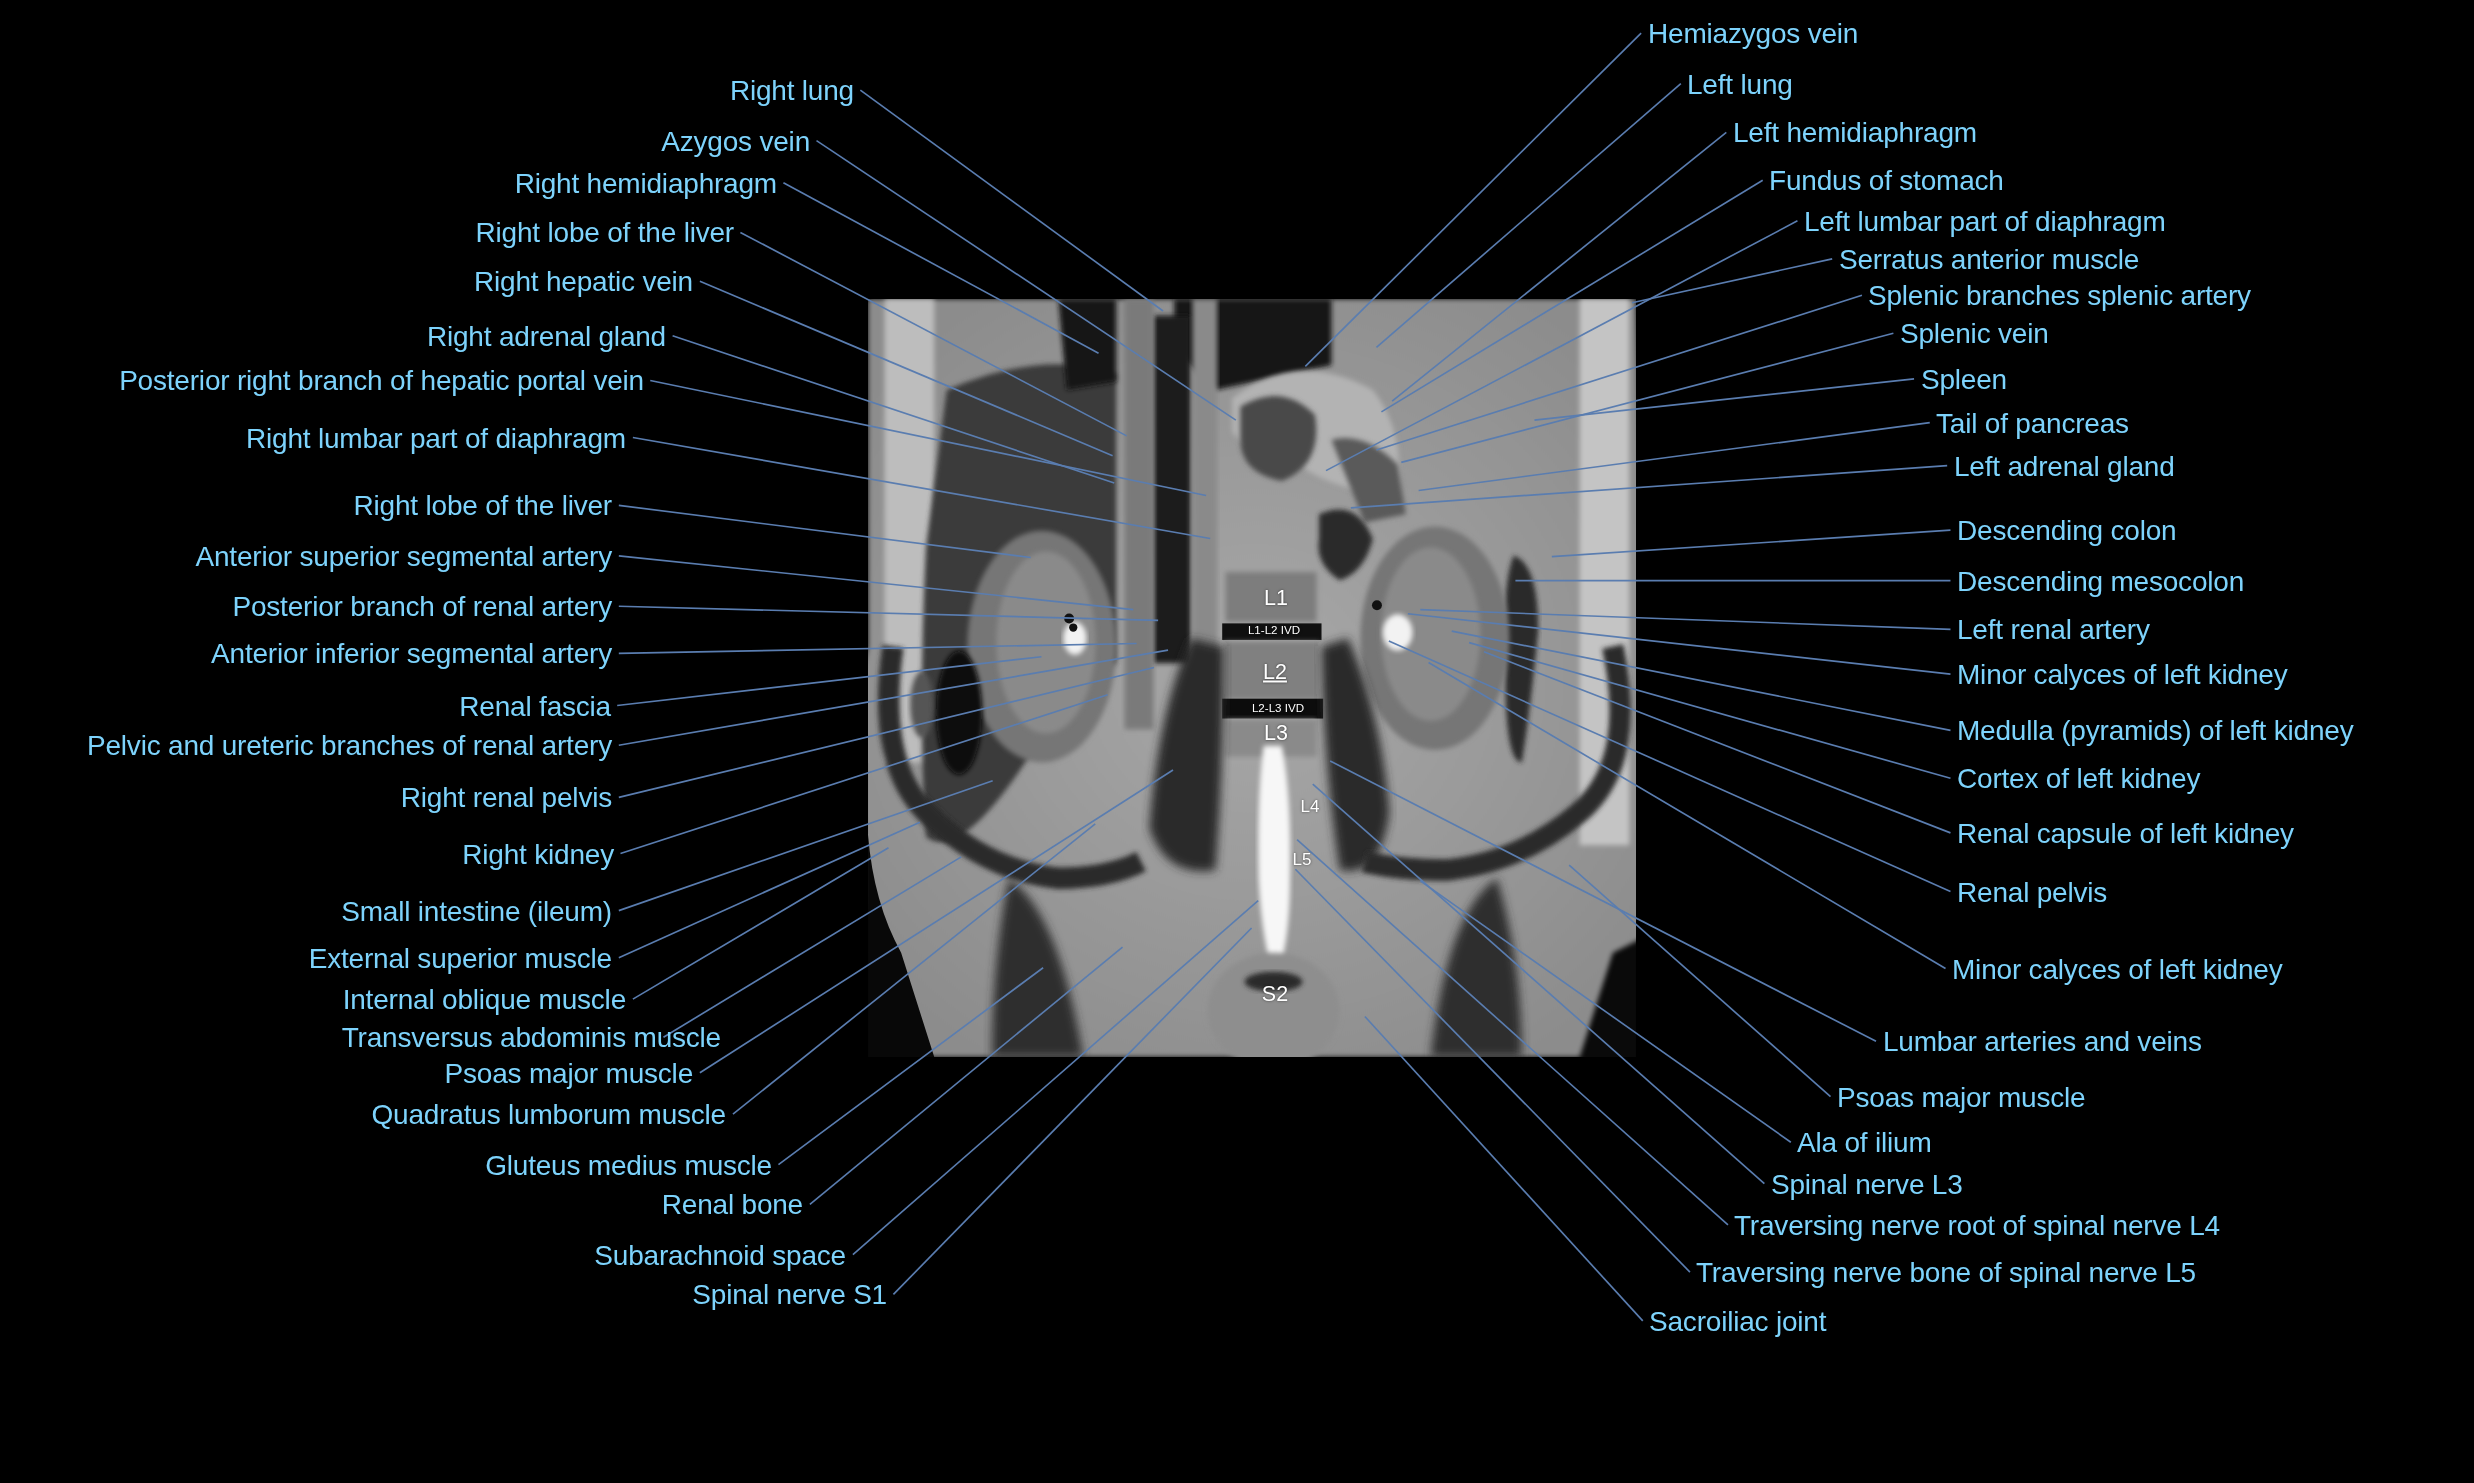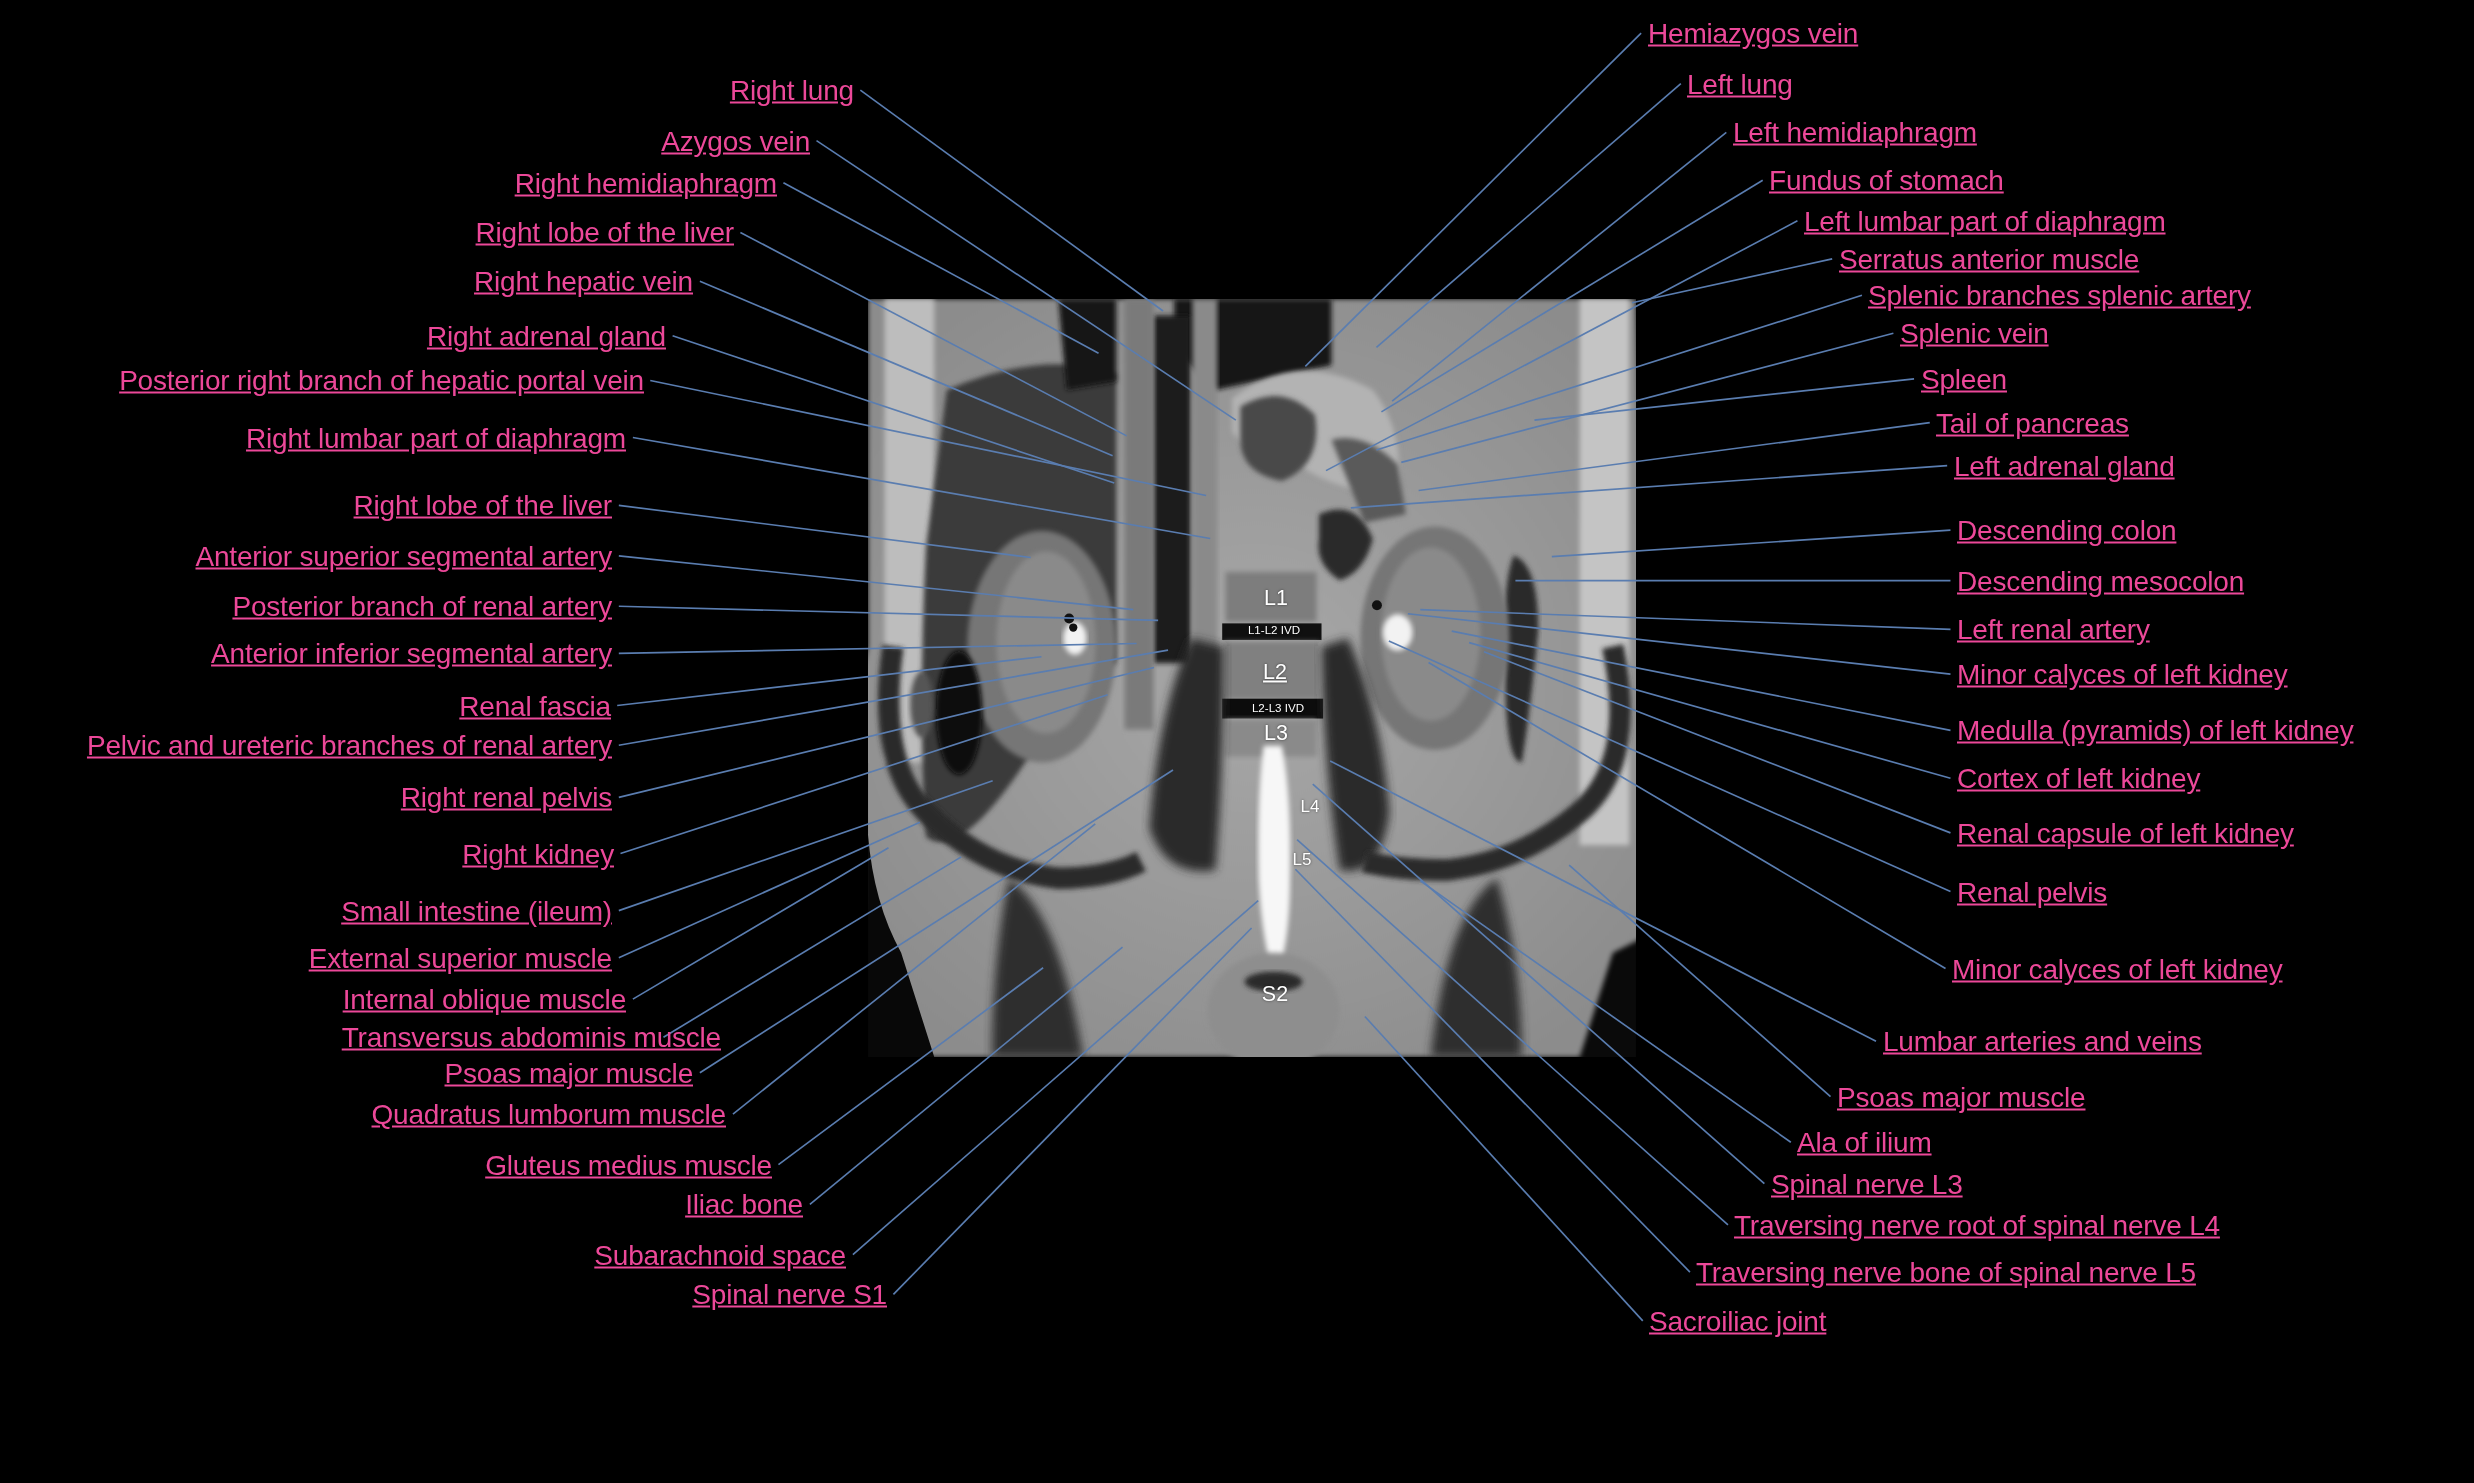--- a/index.html
+++ b/index.html
@@ -1,19 +1,19 @@
 <!DOCTYPE html>
 <html style="font-size:13.2px"><head>
 <meta charset="utf-8">
 <style>
   html, body { margin:0; padding:0; background:#000; }
   #stage { position:relative; width:2475px; height:1483px; background:#000; overflow:hidden; font-family:"Liberation Sans", sans-serif; }
   #mri { position:absolute; left:868px; top:299px; width:768px; height:758px; }
   #leaders { position:absolute; left:0; top:0; width:2475px; height:1483px; pointer-events:none; }
-  .lbl { position:absolute; color:#ec4899; font-size:28px; line-height:33px; white-space:nowrap; transform:translateY(-50%); letter-spacing:-0.2px;text-decoration:underline; }
+  .lbl { position:absolute; color:#7dd3fc; font-size:28px; line-height:33px; white-space:nowrap; transform:translateY(-50%); letter-spacing:-0.2px; }
   .lbl.left { text-align:right; }
   .vlabel { position:absolute; color:#fff; font-family:"Liberation Sans", sans-serif; transform:translate(-50%,-50%); white-space:nowrap; text-shadow:0 0 2.5px rgba(0,0,0,0.6); }
   .vbig { font-size:21.5px; }
   .vsmall { font-size:11.6px; }
   .vmid { font-size:17px; }
 </style>
 </head>
 <body>
 
 <div id="stage">
@@ -175,21 +175,21 @@
       <div class="lbl left" style="right: 1863px; top: 745px;">Pelvic and ureteric branches of renal artery</div>
       <div class="lbl left" style="right: 1863px; top: 797px;">Right renal pelvis</div>
       <div class="lbl left" style="right: 1861px; top: 854px;">Right kidney</div>
       <div class="lbl left" style="right: 1863px; top: 911px;">Small intestine (ileum)</div>
       <div class="lbl left" style="right: 1863px; top: 958px;">External superior muscle</div>
       <div class="lbl left" style="right: 1849px; top: 999px;">Internal oblique muscle</div>
       <div class="lbl left" style="right: 1754px; top: 1037px;">Transversus abdominis muscle</div>
       <div class="lbl left" style="right: 1782px; top: 1073px;">Psoas major muscle</div>
       <div class="lbl left" style="right: 1749px; top: 1114px;">Quadratus lumborum muscle</div>
       <div class="lbl left" style="right: 1703px; top: 1165px;">Gluteus medius muscle</div>
-      <div class="lbl left" style="right: 1672px; top: 1204px;">Iliac bone</div>
+      <div class="lbl left" style="right: 1672px; top: 1204px;">Renal bone</div>
       <div class="lbl left" style="right: 1629px; top: 1255px;">Subarachnoid space</div>
       <div class="lbl left" style="right: 1588px; top: 1294px;">Spinal nerve S1</div>
     </div>
 
   <div id="right-labels">
       <div class="lbl right" style="left: 1648px; top: 33px;">Hemiazygos vein</div>
       <div class="lbl right" style="left: 1687px; top: 84px;">Left lung</div>
       <div class="lbl right" style="left: 1733px; top: 132px;">Left hemidiaphragm</div>
       <div class="lbl right" style="left: 1769px; top: 180px;">Fundus of stomach</div>
       <div class="lbl right" style="left: 1804px; top: 221px;">Left lumbar part of diaphragm</div>

